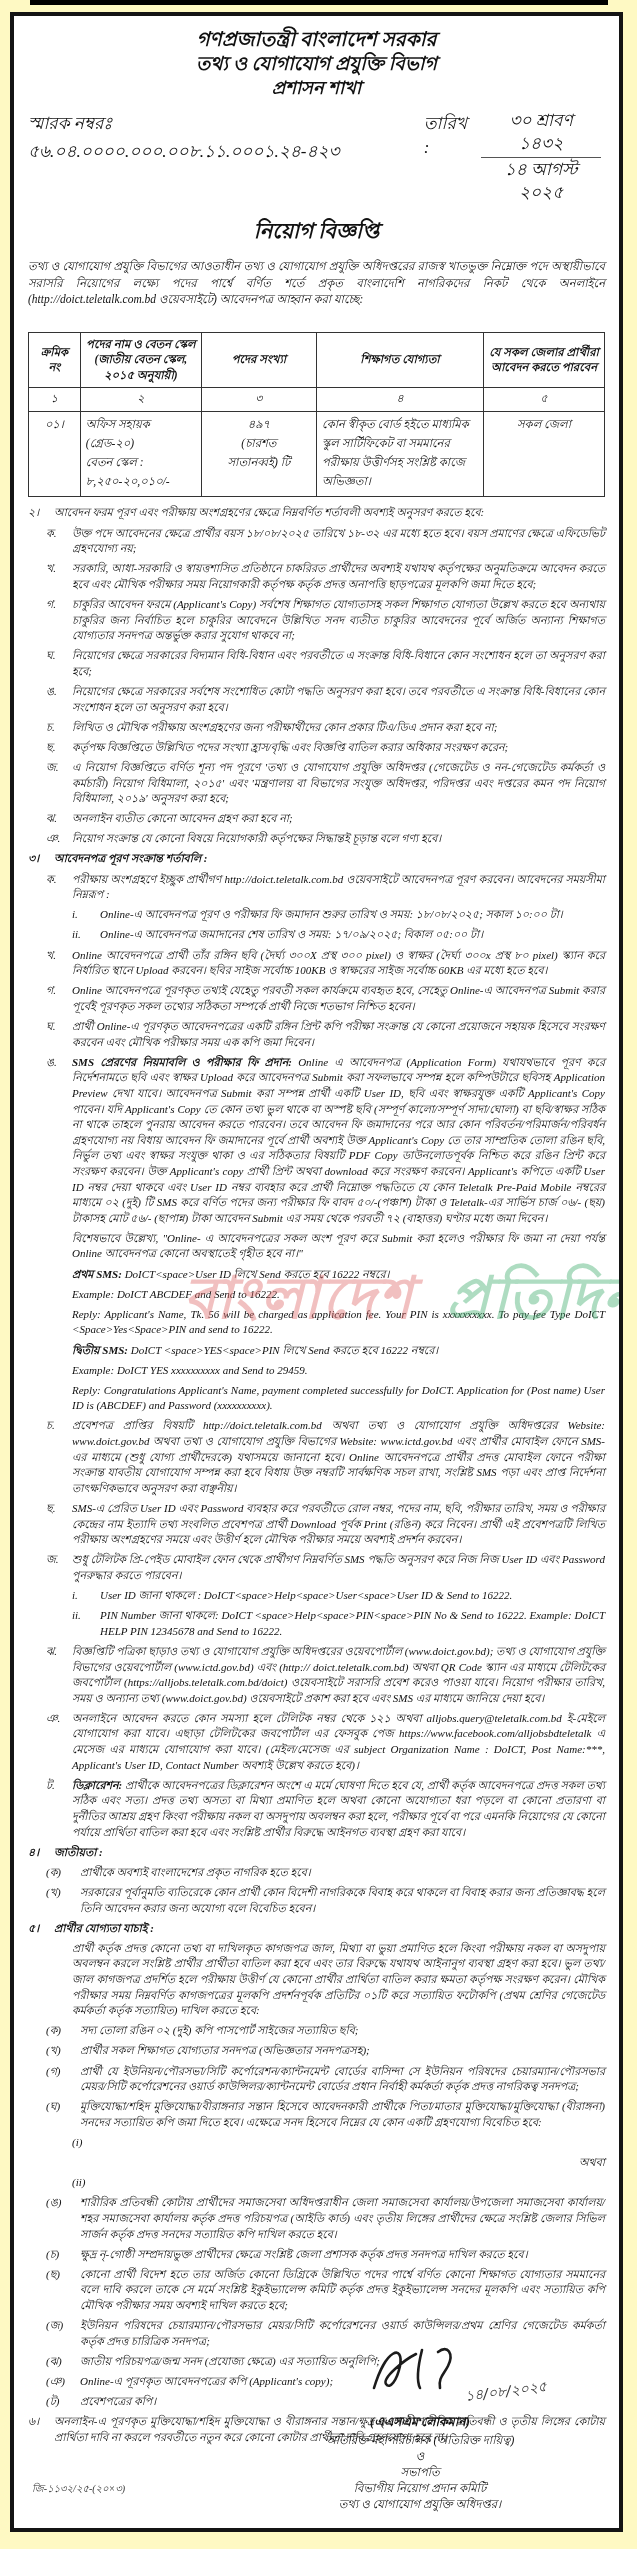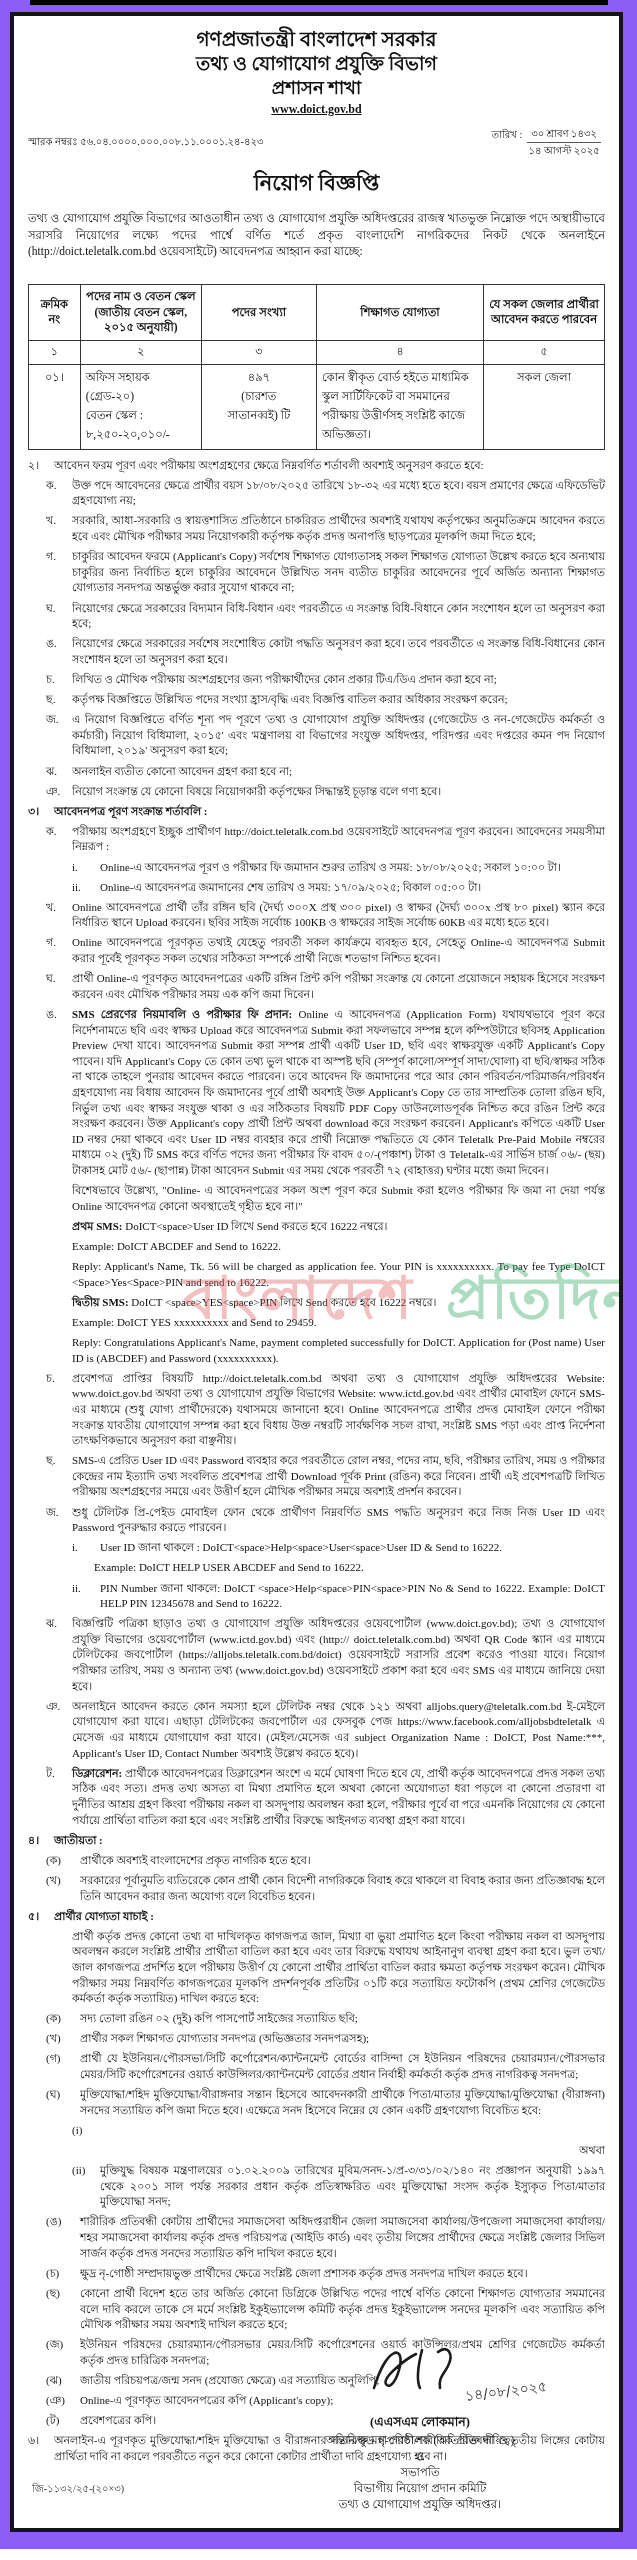--- a/index.html
+++ b/index.html
@@ -1,27 +1,27 @@
 <!DOCTYPE html>
 <html lang="bn"><head>
 <meta charset="utf-8">
 <style>
   html,body{margin:0;padding:0;}
   body{width:637px;background:#ffffff;font-family:"Liberation Serif","DejaVu Serif",serif;color:#111;}
-  .stage{position:relative;width:637px;height:2549px;background:#8b5cf6;overflow:hidden;}
+  .stage{position:relative;width:637px;height:2549px;background:#fef9c3;overflow:hidden;font-style:italic;}
   .top-crop{position:absolute;top:0;left:30px;width:578px;height:5px;background:#000;}
   .doc{position:absolute;left:10px;top:12px;width:613px;height:2520px;box-sizing:border-box;
        border:4px solid #141414;background:#fff;padding:10px 14px 180px 14px;overflow:hidden;}
   
   .hdr-line{text-align:center;font-weight:bold;line-height:1.3;}
   .h-big{font-size:20px;}
   .h-mid{font-size:19px;}
   .h-sm{font-size:18px;}
   .website{text-align:center;font-weight:bold;font-size:12px;text-decoration:underline;margin-top:2px;}
-  .memo-row{display:flex;justify-content:space-between;align-items:center;margin-top:10px;font-size:10px;}
+  .memo-row{display:flex;justify-content:space-between;align-items:flex-start;margin-top:10px;font-size:17px;}
   .date-wrap{display:flex;gap:5px;margin-right:4px;}
   .date-col{display:inline-block;text-align:center;line-height:1.35;}
   .date-top{display:block;border-bottom:1px solid #555;padding:0 4px 1px 4px;}
   .date-bot{display:block;padding-top:1px;}
   .title{text-align:center;font-size:21px;font-weight:bold;margin:10px 0 8px 0;}
   .intro{font-size:11.5px;text-align:justify;line-height:1.45;}
   
   table.post{border-collapse:collapse;width:100%;margin-top:24px;font-size:11.5px;}
   table.post th,table.post td{border:1.5px solid #333;padding:4px 5px;vertical-align:top;}
   table.post th{font-weight:bold;text-align:center;vertical-align:middle;line-height:1.35;}
@@ -67,21 +67,20 @@
 
 <div class="stage">
   <div class="top-crop"></div>
 
   <div class="doc">
 
     <div>
       <div class="hdr-line h-big">গণপ্রজাতন্ত্রী বাংলাদেশ সরকার</div>
       <div class="hdr-line h-mid">তথ্য ও যোগাযোগ প্রযুক্তি বিভাগ</div>
       <div class="hdr-line h-sm">প্রশাসন শাখা</div>
-      <div class="website">www.doict.gov.bd</div>
     </div>
 
     <div class="memo-row">
       <div>
         <span>স্মারক নম্বরঃ</span>
         <span>৫৬.০৪.০০০০.০০০.০০৮.১১.০০০১.২৪-৪২৩</span>
       </div>
       <div class="date-wrap">
         <span>তারিখ :</span>
         <span class="date-col">
@@ -217,21 +216,20 @@
           <span class="txt">SMS-এ প্রেরিত User ID এবং Password ব্যবহার করে পরবর্তীতে রোল নম্বর, পদের নাম, ছবি, পরীক্ষার তারিখ, সময় ও পরীক্ষার কেন্দ্রের নাম ইত্যাদি তথ্য সংবলিত প্রবেশপত্র প্রার্থী Download পূর্বক Print (রঙিন) করে নিবেন। প্রার্থী এই প্রবেশপত্রটি লিখিত পরীক্ষায় অংশগ্রহণের সময়ে এবং উত্তীর্ণ হলে মৌখিক পরীক্ষার সময়ে অবশ্যই প্রদর্শন করবেন।</span>
         </div>
         <div class="blk item">
           <span class="lbl">জ.</span>
           <span class="txt">শুধু টেলিটক প্রি-পেইড মোবাইল ফোন থেকে প্রার্থীগণ নিম্নবর্ণিত SMS পদ্ধতি অনুসরণ করে নিজ নিজ User ID এবং Password পুনরুদ্ধার করতে পারবেন।</span>
         </div>
         <div class="blk sub">
           <span class="lbl">i.</span>
           <span class="txt">User ID জানা থাকলে : DoICT&lt;space&gt;Help&lt;space&gt;User&lt;space&gt;User ID &amp; Send to 16222.</span>
         </div>
-        <div class="blk p2"><span class="txt">Example: DoICT HELP USER ABCDEF and Send to 16222.</span></div>
         <div class="blk sub">
           <span class="lbl">ii.</span>
           <span class="txt">PIN Number জানা থাকলে: DoICT &lt;space&gt;Help&lt;space&gt;PIN&lt;space&gt;PIN No &amp; Send to 16222. Example: DoICT HELP PIN 12345678 and Send to 16222.</span>
         </div>
         <div class="blk item">
           <span class="lbl">ঝ.</span>
           <span class="txt">বিজ্ঞপ্তিটি পত্রিকা ছাড়াও তথ্য ও যোগাযোগ প্রযুক্তি অধিদপ্তরের ওয়েবপোর্টাল (www.doict.gov.bd); তথ্য ও যোগাযোগ প্রযুক্তি বিভাগের ওয়েবপোর্টাল (www.ictd.gov.bd) এবং (http:// doict.teletalk.com.bd) অথবা QR Code স্ক্যান এর মাধ্যমে টেলিটকের জবপোর্টাল (https://alljobs.teletalk.com.bd/doict) ওয়েবসাইটে সরাসরি প্রবেশ করেও পাওয়া যাবে। নিয়োগ পরীক্ষার তারিখ, সময় ও অন্যান্য তথ্য (www.doict.gov.bd) ওয়েবসাইটে প্রকাশ করা হবে এবং SMS এর মাধ্যমে জানিয়ে দেয়া হবে।</span>
         </div>
         <div class="blk item">
           <span class="lbl">ঞ.</span>
@@ -273,21 +271,20 @@
         <div class="blk item5">
           <span class="lbl">(ঘ)</span>
           <span class="txt">মুক্তিযোদ্ধা/শহিদ মুক্তিযোদ্ধা/বীরাঙ্গনার সন্তান হিসেবে আবেদনকারী প্রার্থীকে পিতা/মাতার মুক্তিযোদ্ধা/মুক্তিযোদ্ধা (বীরাঙ্গনা) সনদের সত্যায়িত কপি জমা দিতে হবে। এক্ষেত্রে সনদ হিসেবে নিম্নের যে কোন একটি গ্রহণযোগ্য বিবেচিত হবে:</span>
         </div>
         <div class="blk sub">
           <span class="lbl">(i)</span>
         </div>
         <div class="blk center"><span class="txt">অথবা</span></div>
         <div class="blk sub">
           <span class="lbl">(ii)</span>
-          <span class="txt">মুক্তিযুদ্ধ বিষয়ক মন্ত্রণালয়ের ০১.০২.২০০৯ তারিখের মুবিম/সনদ-১/প্র-৩/৩১/০২/১৪০ নং প্রজ্ঞাপন অনুযায়ী ১৯৯৭ থেকে ২০০১ সাল পর্যন্ত সরকার প্রধান কর্তৃক প্রতিস্বাক্ষরিত এবং মুক্তিযোদ্ধা সংসদ কর্তৃক ইস্যুকৃত পিতা/মাতার মুক্তিযোদ্ধা সনদ;</span>
         </div>
         <div class="blk item5">
           <span class="lbl">(ঙ)</span>
           <span class="txt">শারীরিক প্রতিবন্ধী কোটায় প্রার্থীদের সমাজসেবা অধিদপ্তরাধীন জেলা সমাজসেবা কার্যালয়/উপজেলা সমাজসেবা কার্যালয়/শহর সমাজসেবা কার্যালয় কর্তৃক প্রদত্ত পরিচয়পত্র (আইডি কার্ড) এবং তৃতীয় লিঙ্গের প্রার্থীদের ক্ষেত্রে সংশ্লিষ্ট জেলার সিভিল সার্জন কর্তৃক প্রদত্ত সনদের সত্যায়িত কপি দাখিল করতে হবে।</span>
         </div>
         <div class="blk item5">
           <span class="lbl">(চ)</span>
           <span class="txt">ক্ষুদ্র নৃ-গোষ্ঠী সম্প্রদায়ভুক্ত প্রার্থীদের ক্ষেত্রে সংশ্লিষ্ট জেলা প্রশাসক কর্তৃক প্রদত্ত সনদপত্র দাখিল করতে হবে।</span>
         </div>
         <div class="blk item5">

